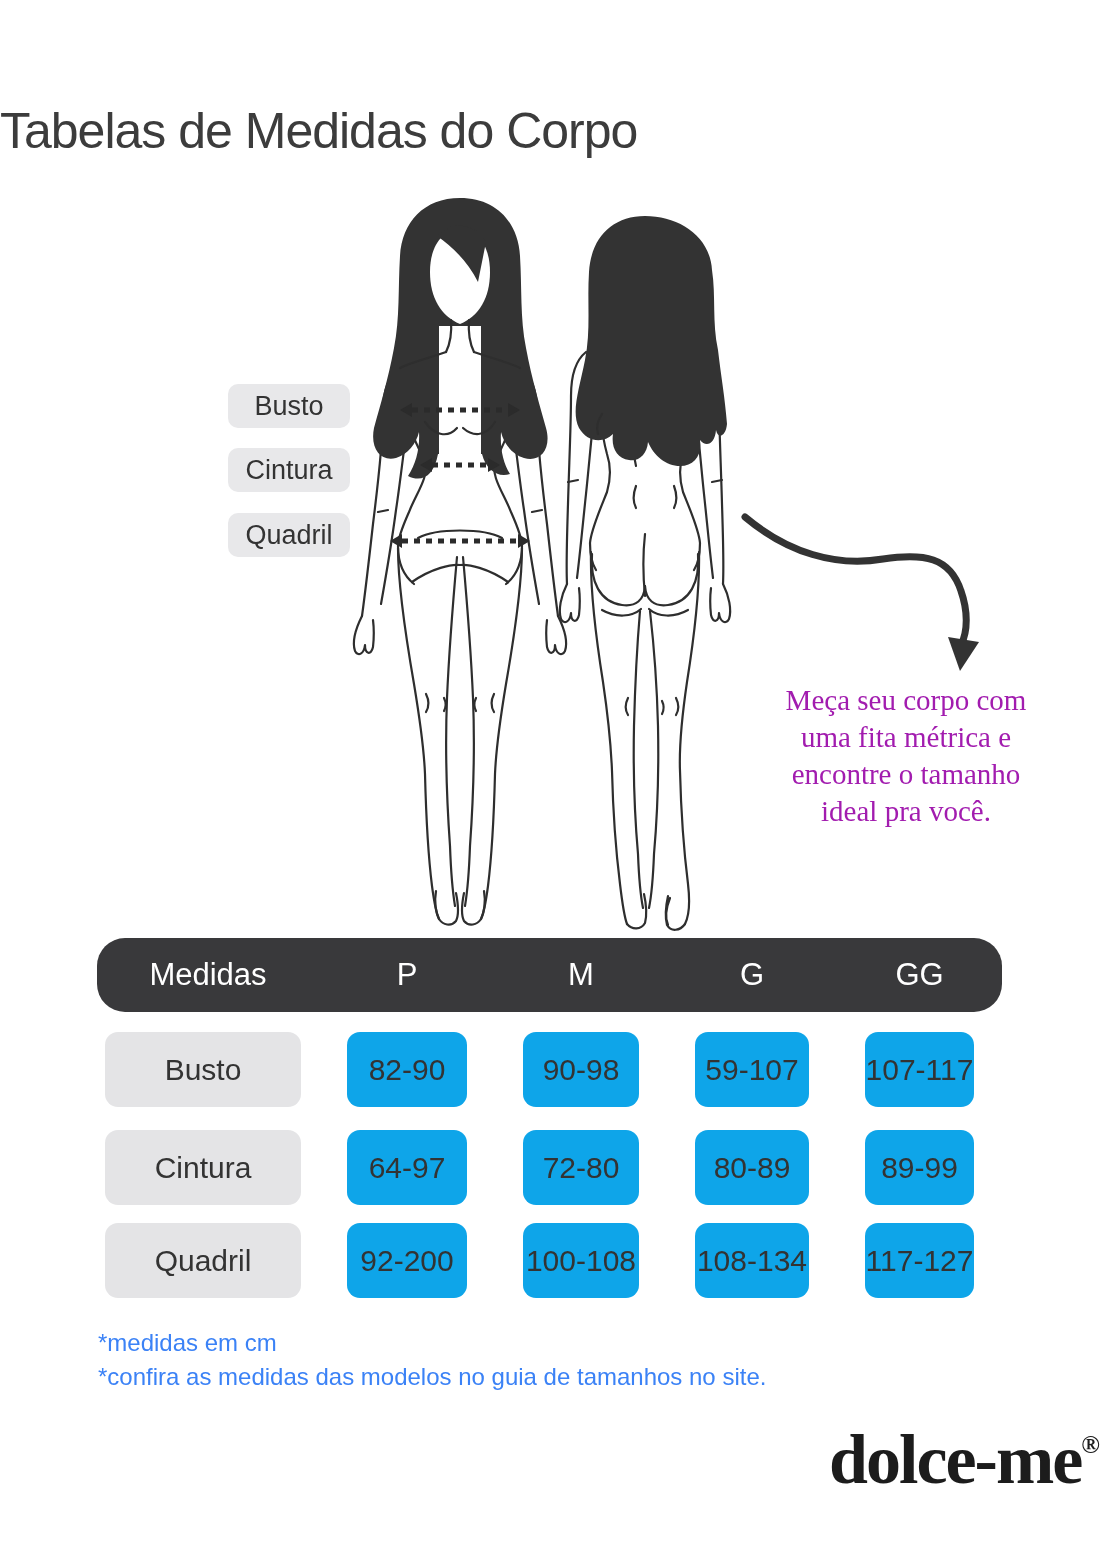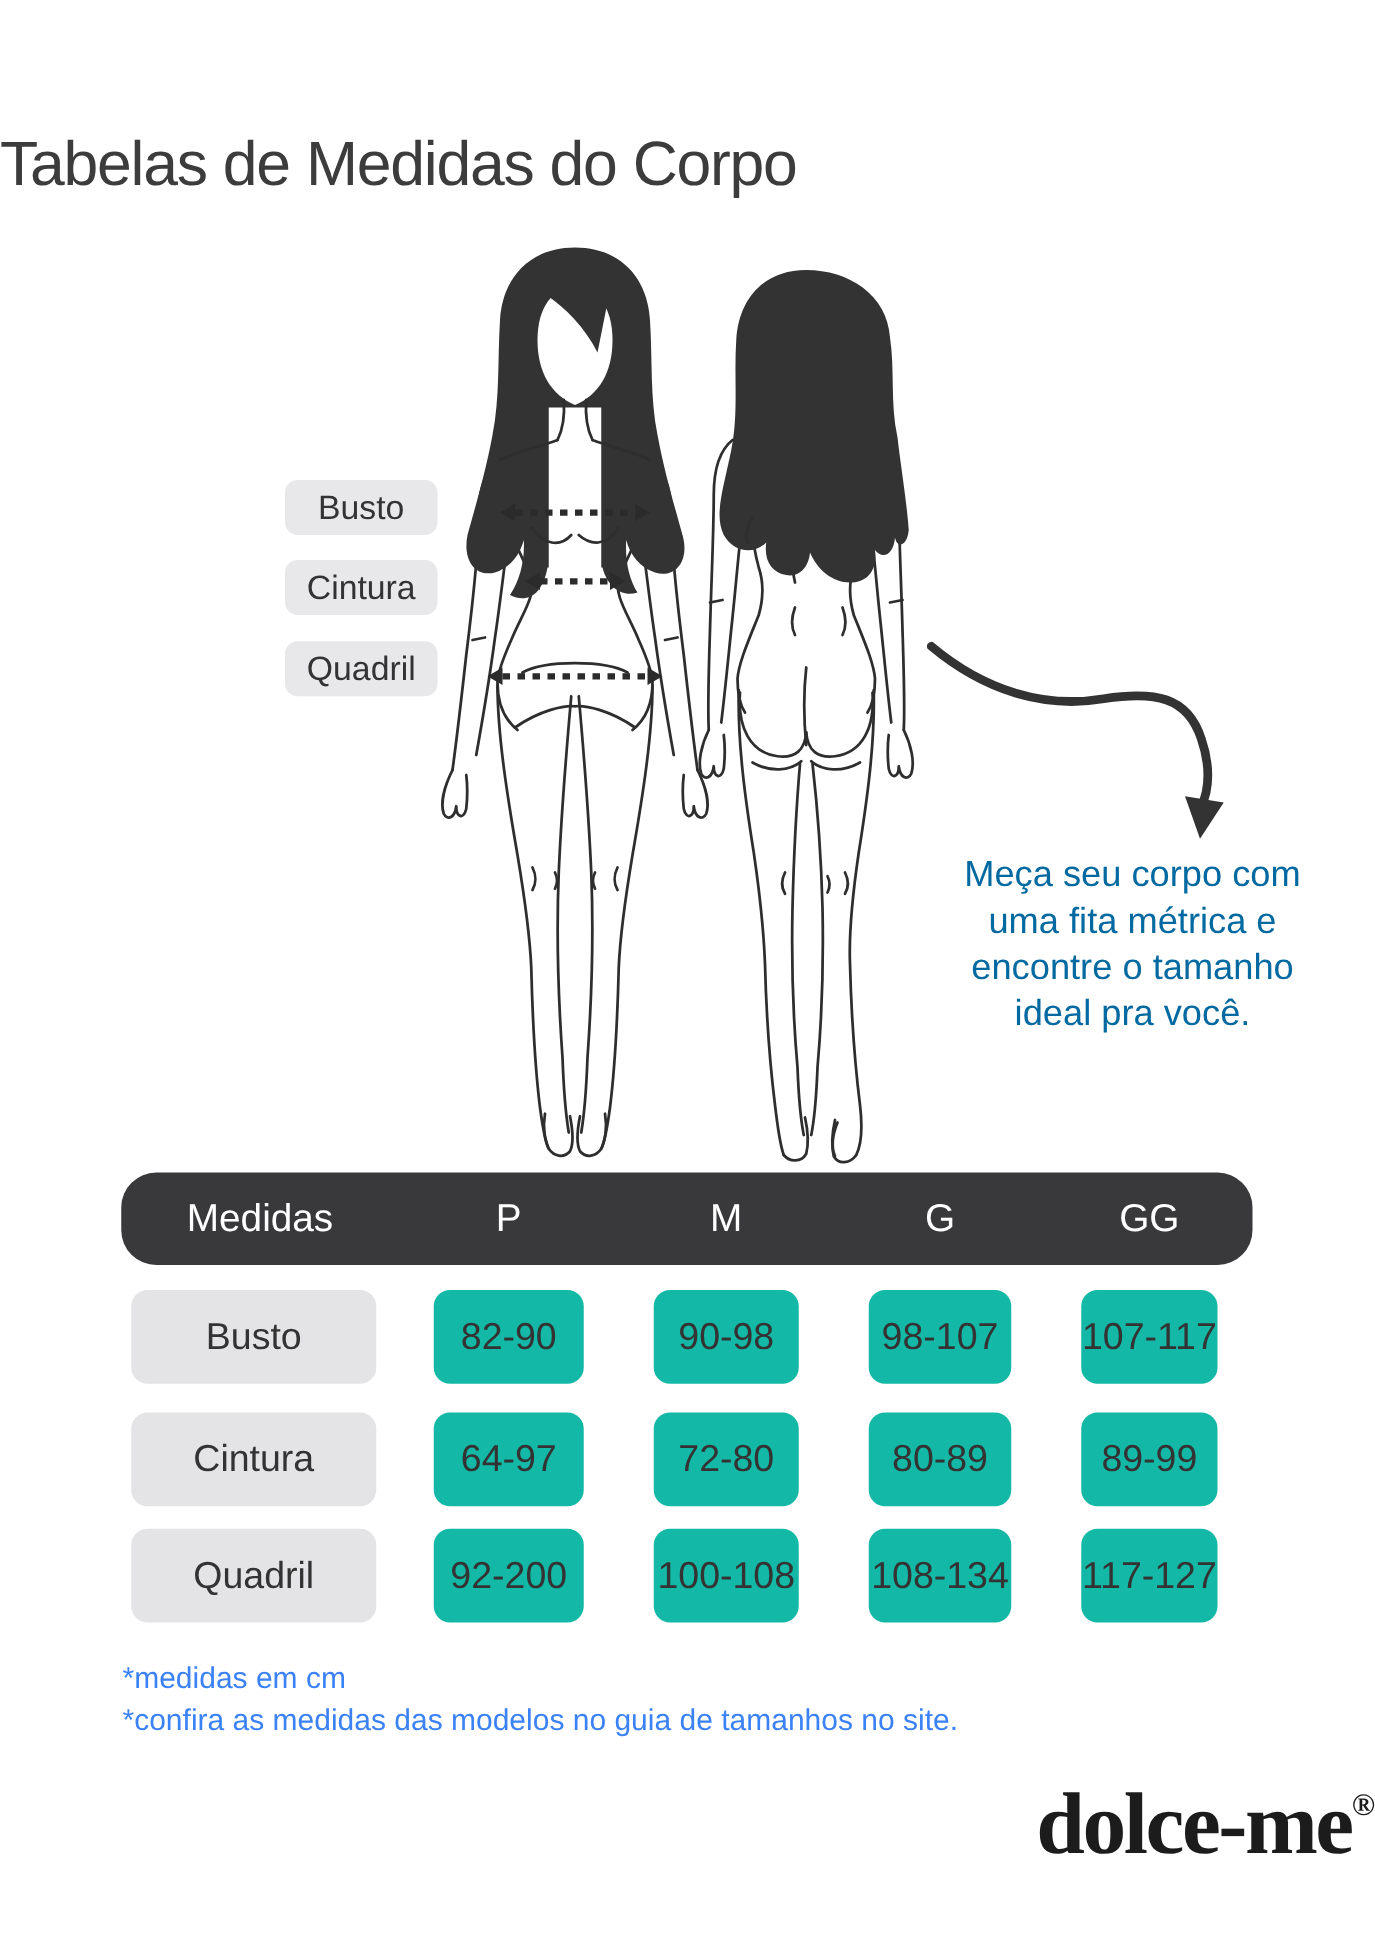--- a/index.html
+++ b/index.html
@@ -16,42 +16,42 @@
   .tag{
     position:absolute;left:228px;width:122px;height:44px;background:#e8e8ea;
     border-radius:10px;display:flex;align-items:center;justify-content:center;
     font-size:27px;color:#333333;
   }
   .tag.bust{top:384px;}
   .tag.waist{top:448px;}
   .tag.hip{top:513px;}
   .annotation{
     position:absolute;left:745px;top:682px;width:322px;text-align:center;
-    font-size:29px;line-height:37px;color:#0369a1;
+    font-size:29px;line-height:37px;color:#a21caf;font-family:Liberation Serif, serif;
   }
   .thead{
     position:absolute;left:97px;top:938px;width:905px;height:74px;
     background:#39393b;border-radius:28px;display:grid;
     grid-template-columns:222px 176px 172px 170px 165px;align-items:center;
     color:#ffffff;font-size:31px;
   }
   .thead .hcell{text-align:center;}
   .trow{
     position:absolute;left:97px;width:905px;height:75px;display:grid;
     grid-template-columns:222px 176px 172px 170px 165px;
   }
   .trow.r0{top:1032px;}
   .trow.r1{top:1130px;}
   .trow.r2{top:1223px;}
   .cell{
     border-radius:13px;display:flex;align-items:center;justify-content:center;
     font-size:30px;color:#333333;
   }
   .cell.label{background:#e4e4e6;margin:0 18px 0 8px;}
-  .cell.value{background:#14b8a6;margin:0 28px;}
+  .cell.value{background:#0ea5e9;margin:0 28px;}
   .footnotes{
     position:absolute;left:98px;top:1326px;font-size:24px;line-height:34px;color:#3b82f6;
   }
   .logo{
     position:absolute;top:1420px;left:0;width:100%;text-align:right;
     font-family:"Liberation Serif",serif;font-weight:700;font-size:70px;
     letter-spacing:-2px;color:#1c1c1c;
   }
   .logo sup{font-size:25px;letter-spacing:0;position:relative;top:-6px;vertical-align:super;}
 </style>
@@ -197,21 +197,21 @@
     <div class="hcell">P</div>
     <div class="hcell">M</div>
     <div class="hcell">G</div>
     <div class="hcell">GG</div>
   </div>
 
   <div class="trow r0">
     <div class="cell label">Busto</div>
     <div class="cell value">82-90</div>
     <div class="cell value">90-98</div>
-    <div class="cell value">98-107</div>
+    <div class="cell value">59-107</div>
     <div class="cell value">107-117</div>
   </div>
 
   <div class="trow r1">
     <div class="cell label">Cintura</div>
     <div class="cell value">64-97</div>
     <div class="cell value">72-80</div>
     <div class="cell value">80-89</div>
     <div class="cell value">89-99</div>
   </div>

